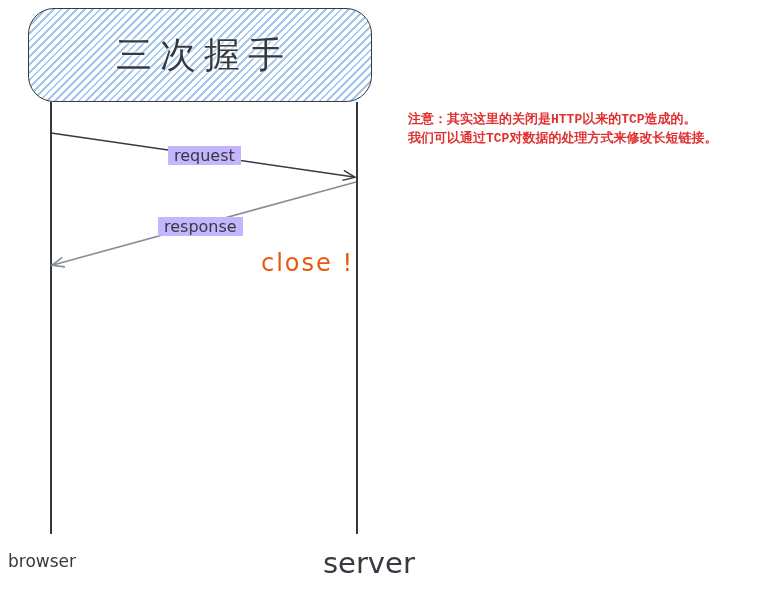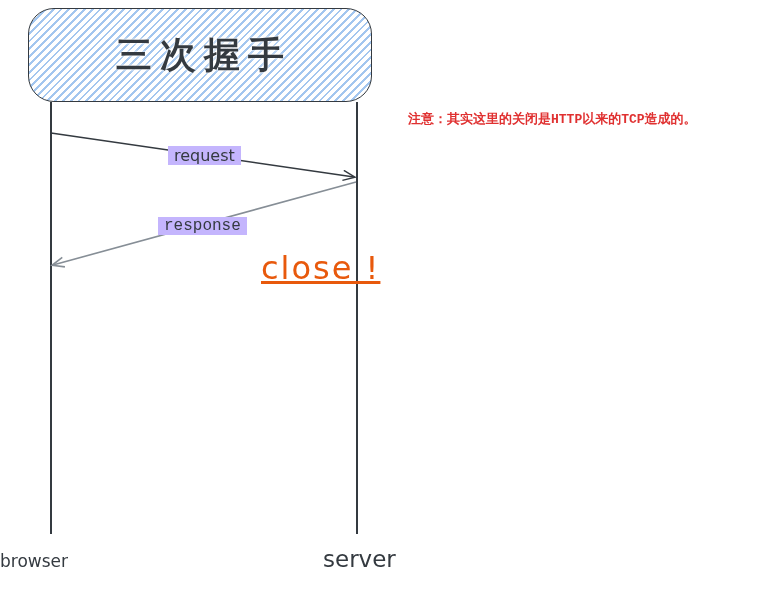--- a/index.html
+++ b/index.html
@@ -30,21 +30,21 @@
       var(--accent-blue, #a3c6ef) 2px,
       #ffffff 2px,
       #ffffff 5.5px
     );
     display: flex;
     align-items: center;
     justify-content: center;
   }
   .title-text {
     font-size: 36px;
-    font-weight: 700;
+    font-weight: 400;
     letter-spacing: 8px;
     padding-left: 8px; 
     color: var(--stroke-dark, #343a40);
     text-shadow: 0 0 2px #ffffff, 0 0 4px #ffffff;
   }
   .lifeline {
     position: absolute;
     top: 102px;
     width: 2px;
     height: 432px;
@@ -65,51 +65,50 @@
 
   .msg-label {
     position: absolute;
     background: #c4b5fd;
     padding: 0 6px;
     font-size: 16px;
     color: var(--stroke-dark, #343a40);
     white-space: nowrap;
   }
   .msg-label.request  { left: 168px; top: 146px; }
-  .msg-label.response { left: 158px; top: 217px; font-family: Liberation Mono, monospace; }
+  .msg-label.response { left: 158px; top: 217px; }
 
   .close-text {
     position: absolute;
     left: 261px;
     top: 249px;
-    font-size: 32px;
+    font-size: 24px;
     letter-spacing: 2px;
     color: var(--close-orange, #e8590c);
     white-space: nowrap;
-    text-decoration: underline;
   }
   .note {
     position: absolute;
     left: 408px;
     top: 110px;
     width: 349px;
     font-size: 13px;
     font-weight: 700;
     line-height: 19px;
     color: var(--note-red, #e03131);
     white-space: nowrap;
     font-family: Liberation Mono, monospace;
   }
   .actor-label {
     position: absolute;
     color: var(--stroke-dark, #3b4148);
     white-space: nowrap;
   }
-  .actor-label.browser { left: 0;   top: 551px; font-size: 17px; text-align: right; }
-  .actor-label.server  { left: 323px; top: 546px; font-size: 23px; }
+  .actor-label.browser { left: 8px;   top: 551px; font-size: 17px; text-align: right; }
+  .actor-label.server  { left: 323px; top: 546px; font-size: 29px; }
 </style>
 </head>
 <body>
 
 <div class="canvas">
 
   <div class="title-box">
     <span class="title-text">三次握手</span>
   </div>
 
@@ -129,18 +128,19 @@
     <line x1="356" y1="182" x2="53" y2="265" class="stroke-gray" marker-end="url(#ah-gray)"></line>
   </svg>
 
   <span class="msg-label request">request</span>
   <span class="msg-label response">response</span>
 
   <span class="close-text">close !</span>
 
   <div class="note">
     <div>注意：其实这里的关闭是HTTP以来的TCP造成的。</div>
+    <div>我们可以通过TCP对数据的处理方式来修改长短链接。</div>
   </div>
 
   <span class="actor-label browser">browser</span>
   <span class="actor-label server">server</span>
 
 </div>
 
 </body></html>

